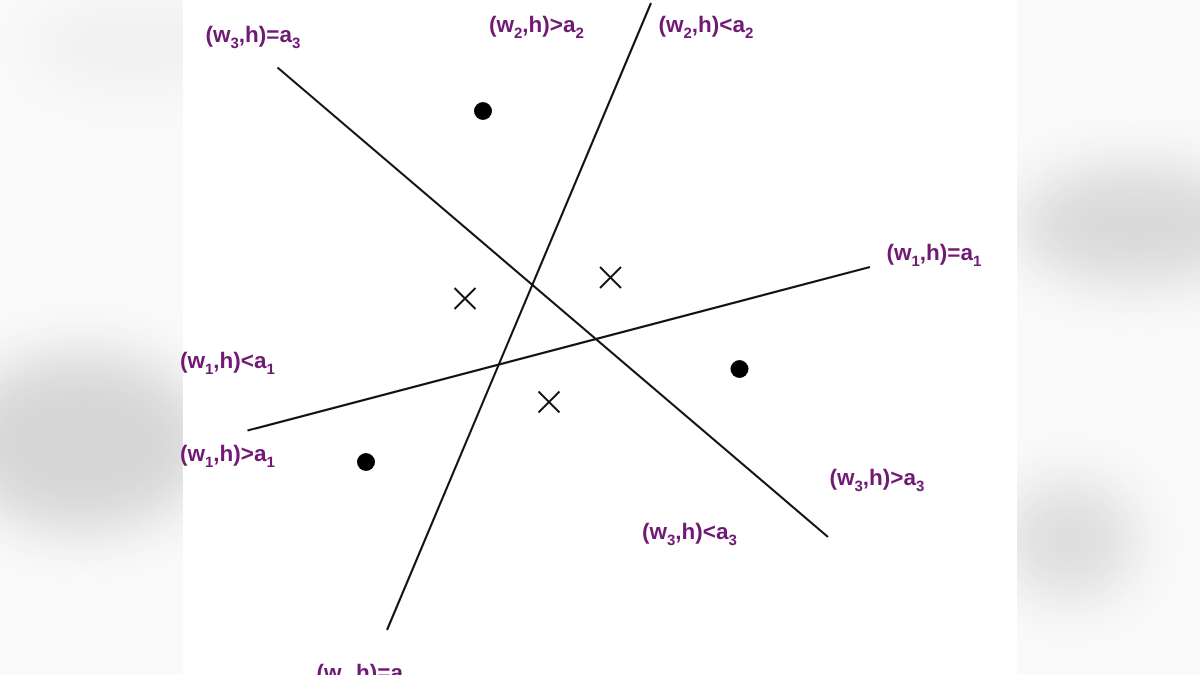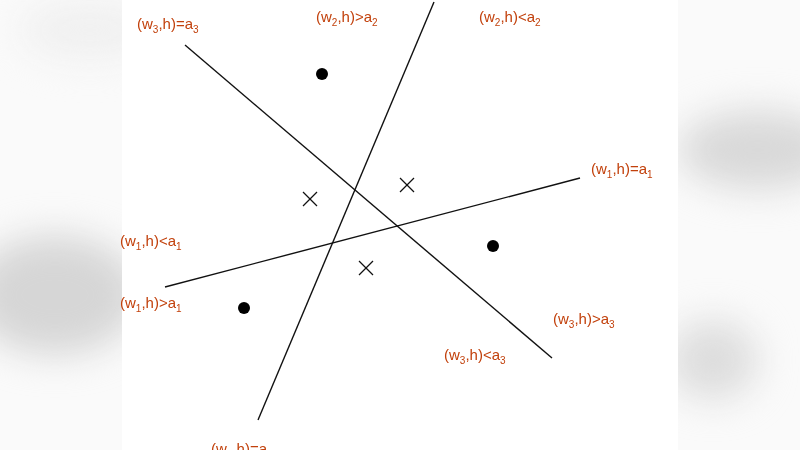--- a/index.html
+++ b/index.html
@@ -14,22 +14,22 @@
     }
     .side.left { left: 0; }
     .side.right { left: 678px; }
     .blob { position: absolute; border-radius: 50%; filter: blur(18px); }
     .canvas {
       position: absolute; left: 122px; top: 0; width: 556px; height: 450px;
       background: #ffffff;
     }
     svg.fig { position: absolute; left: 0; top: 0; }
     .lbl {
-      position: absolute; font-size: 15px; color: #c2410c; white-space: nowrap;
-      line-height: 18px; letter-spacing: 0px;
+      position: absolute; font-size: 15px; color: #701a75; white-space: nowrap;
+      line-height: 18px; letter-spacing: 0px; font-weight: bold;
     }
     .lbl sub { font-size: 10px; vertical-align: -4px; line-height: 0; }
   </style>
 </head>
 <body>
 
 <div class="side left">
   <div class="blob" style="left:-30px;top:235px;width:170px;height:120px;background:#d6d6d6;"></div>
   <div class="blob" style="left:20px;top:0px;width:140px;height:60px;background:#f0f0f0;"></div>
 </div>
@@ -63,36 +63,36 @@
     <g>
       <line x1="359" y1="261" x2="373" y2="275"></line>
         <line x1="373" y1="261" x2="359" y2="275"></line>
     </g>
   </g>
 </svg>
 
 <div class="lbl" style="left:137px;top:15px;">
   <span>(w</span><sub>3</sub><span>,h)=a</span><sub>3</sub>
 </div>
-<div class="lbl" style="left:316px;top:8px;">
+<div class="lbl" style="left:326px;top:8px;">
   <span>(w</span><sub>2</sub><span>,h)&gt;a</span><sub>2</sub>
 </div>
-<div class="lbl" style="left:439px;top:8px;margin-left:40px;">
+<div class="lbl" style="left:439px;top:8px;">
   <span>(w</span><sub>2</sub><span>,h)&lt;a</span><sub>2</sub>
 </div>
 <div class="lbl" style="left:591px;top:160px;">
   <span>(w</span><sub>1</sub><span>,h)=a</span><sub>1</sub>
 </div>
 <div class="lbl" style="left:120px;top:232px;">
   <span>(w</span><sub>1</sub><span>,h)&lt;a</span><sub>1</sub>
 </div>
 <div class="lbl" style="left:120px;top:294px;">
   <span>(w</span><sub>1</sub><span>,h)&gt;a</span><sub>1</sub>
 </div>
 <div class="lbl" style="left:553px;top:310px;">
   <span>(w</span><sub>3</sub><span>,h)&gt;a</span><sub>3</sub>
 </div>
-<div class="lbl" style="left:444px;top:346px;">
+<div class="lbl" style="left:428px;top:346px;">
   <span>(w</span><sub>3</sub><span>,h)&lt;a</span><sub>3</sub>
 </div>
 <div class="lbl" style="left:211px;top:440px;">
   <span>(w</span><sub>2</sub><span>,h)=a</span><sub>2</sub>
 </div>
 
 </body></html>

